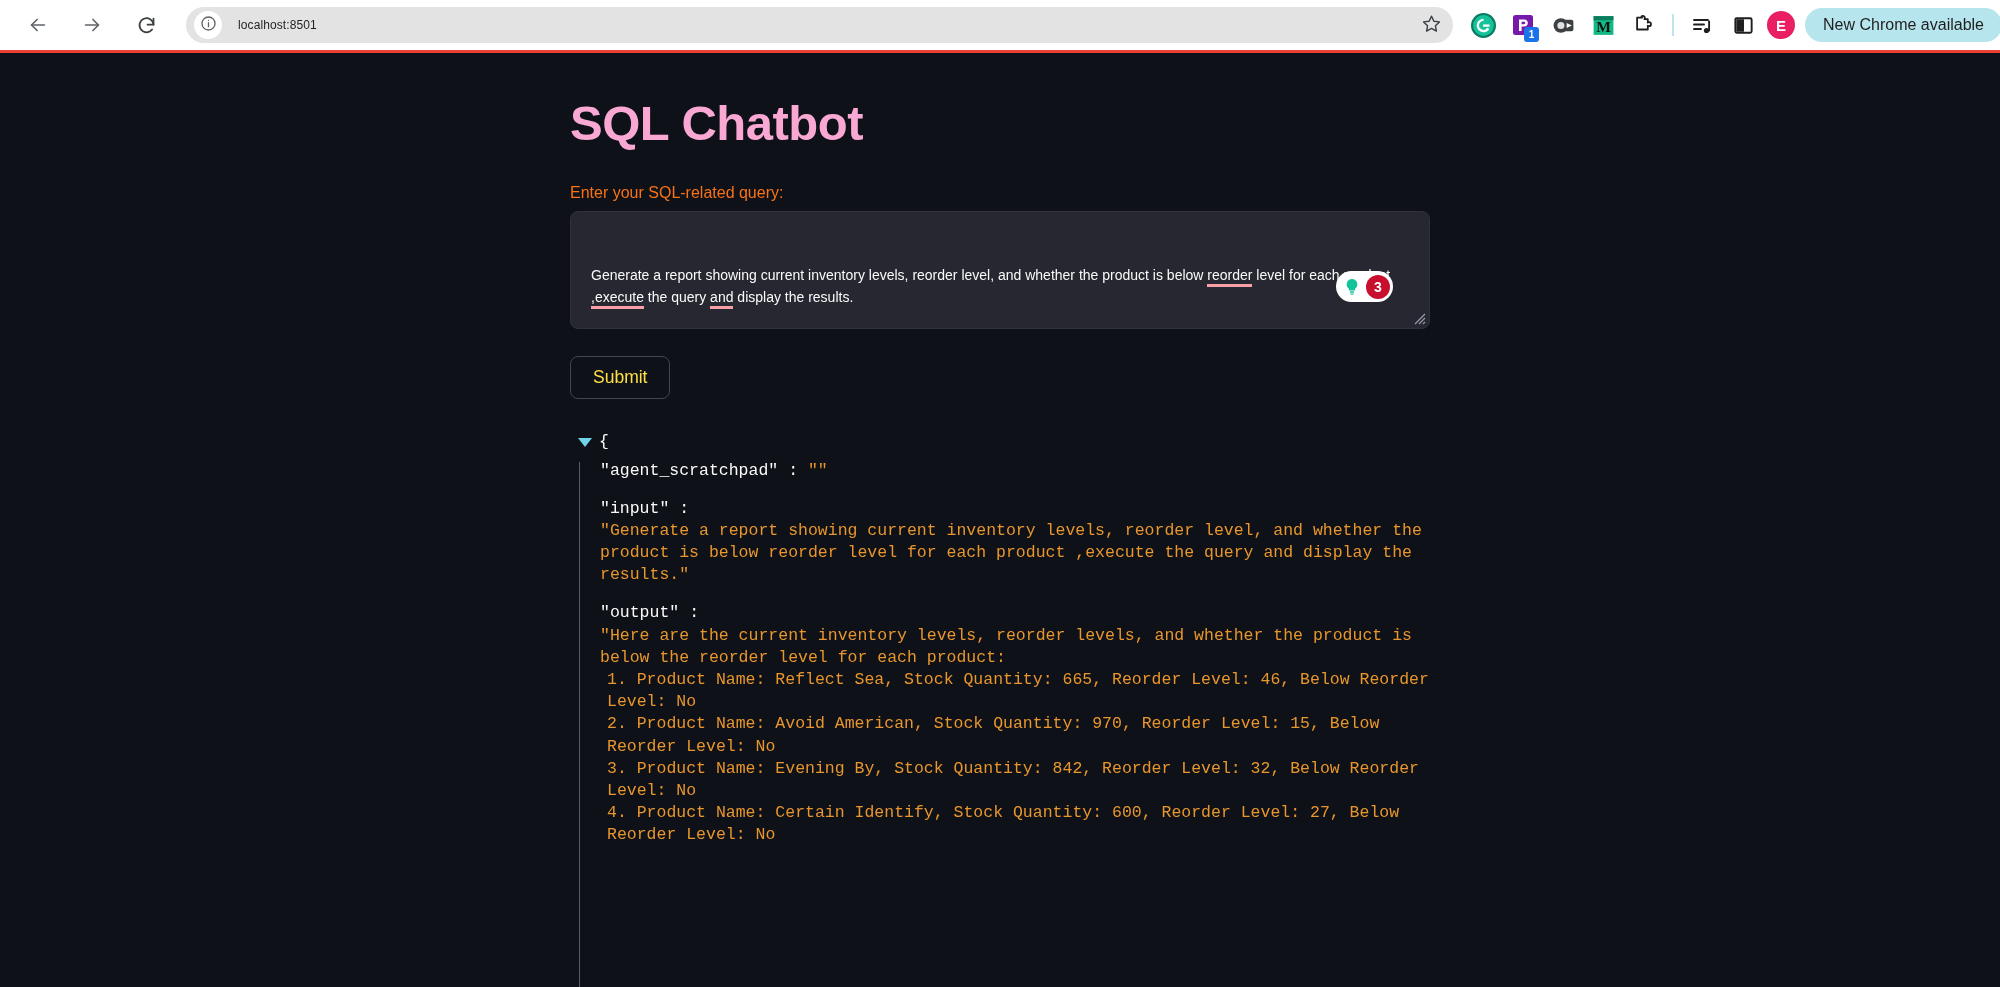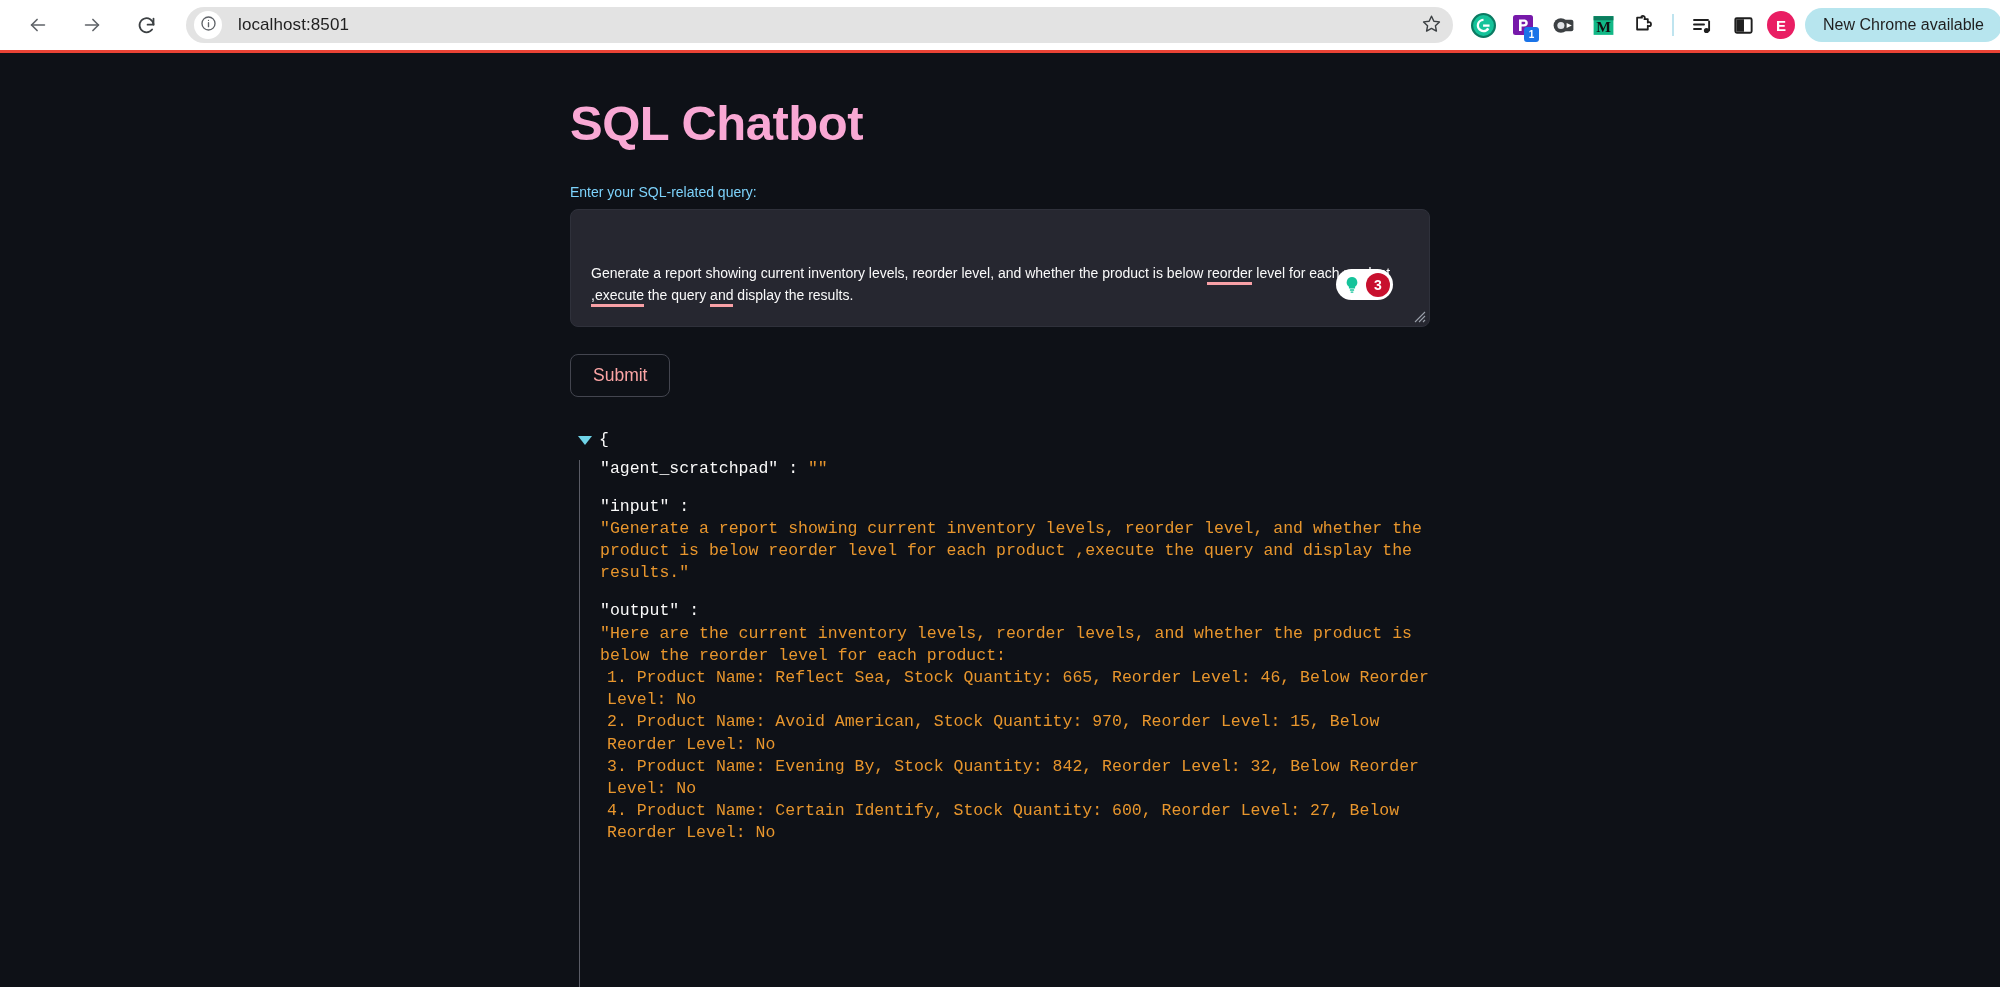--- a/index.html
+++ b/index.html
@@ -46,21 +46,21 @@
   }
   .site-info {
     width: 28px; height: 28px;
     border-radius: 50%;
     background: #ffffff;
     display: flex; align-items: center; justify-content: center;
     flex: 0 0 auto;
   }
   .omni-url {
     margin-left: 16px;
-    font-size: 17px;
+    font-size: 12px;
     color: #1f1f1f;
     letter-spacing: 0.1px;
     white-space: nowrap;
     overflow: hidden;
     flex: 1 1 auto;
   }
   .star-btn {
     width: 32px; height: 32px;
     border-radius: 50%;
     display: flex; align-items: center; justify-content: center;
@@ -146,22 +146,22 @@
   }
   .app-title {
     color: #f9a8d4;
     font-size: 49px;
     font-weight: bold;
     letter-spacing: -0.5px;
     line-height: 1.15;
     margin-bottom: 33px;
   }
   .field-label {
-    color: #7dd3fc;
-    font-size: 14px;
+    color: #f97316;
+    font-size: 16px;
     margin-bottom: 9px;
   }
   .textarea-box {
     background: #262730;
     border: 1px solid #2f313b;
     border-radius: 8px;
     height: 118px;
     padding: 20px 20px 0 20px;
     position: relative;
   }
@@ -201,21 +201,21 @@
     background: #c8102e;
     color: #ffffff;
     font-size: 14px;
     font-weight: bold;
     display: flex; align-items: center; justify-content: center;
   }
   .submit-btn {
     margin-top: 27px;
     background: #0e1117;
     border: 1px solid #43454f;
-    color: #fca5a5;
+    color: #fde047;
     border-radius: 8px;
     font-size: 17.5px;
     font-family: "Liberation Sans", sans-serif;
     padding: 10px 22px;
     line-height: 1.2;
     cursor: pointer;
   }
   .response-label {
     color: #fafafa;
     font-size: 16.5px;

